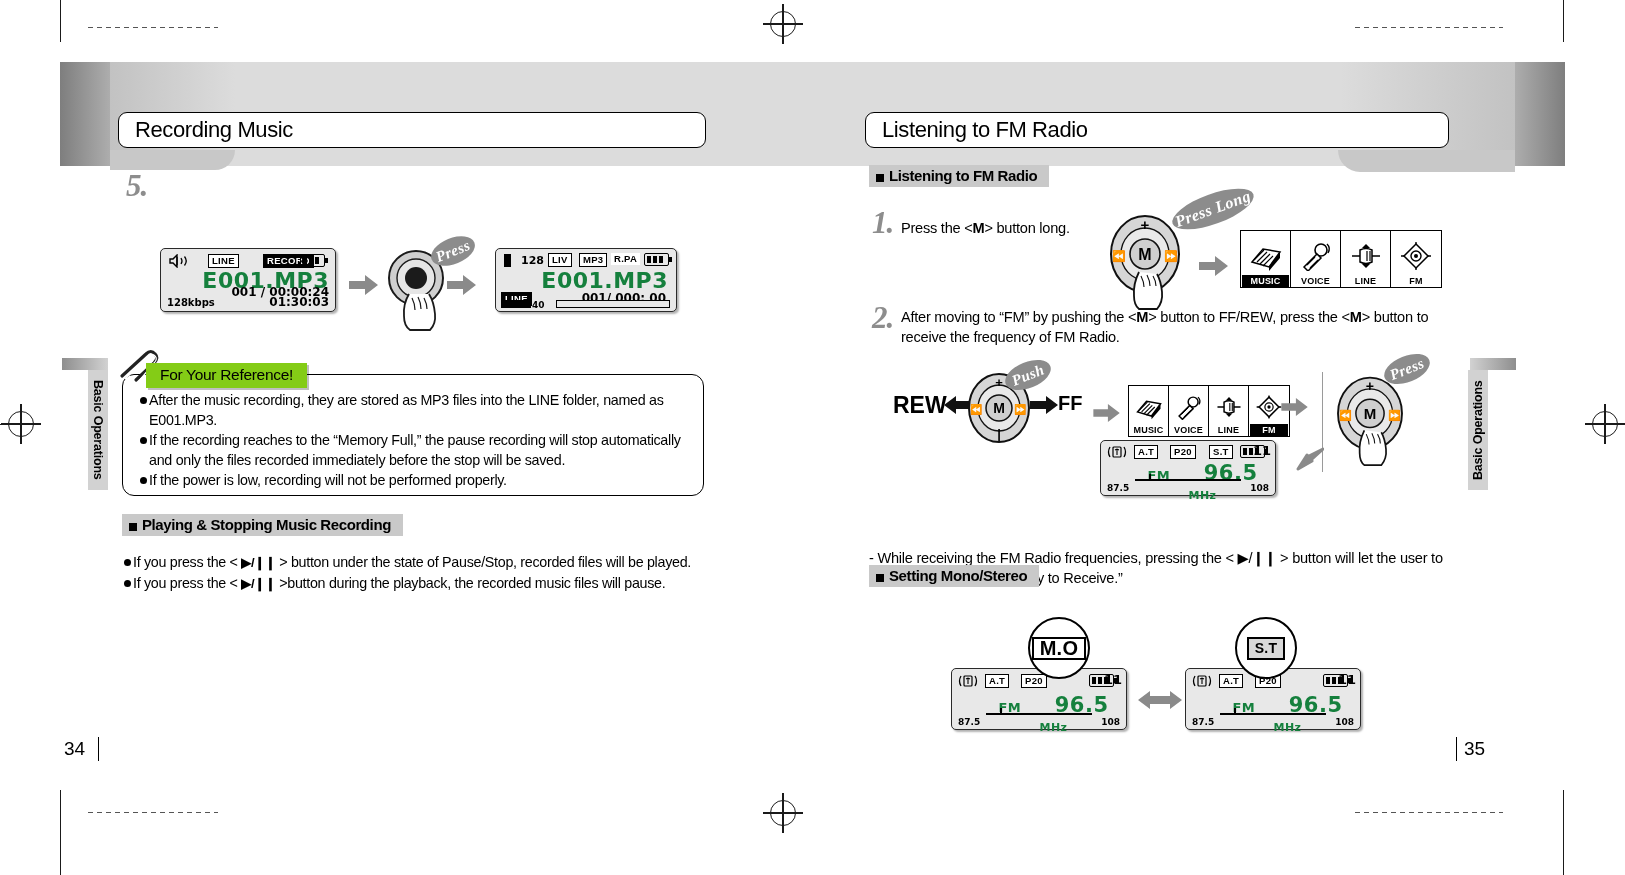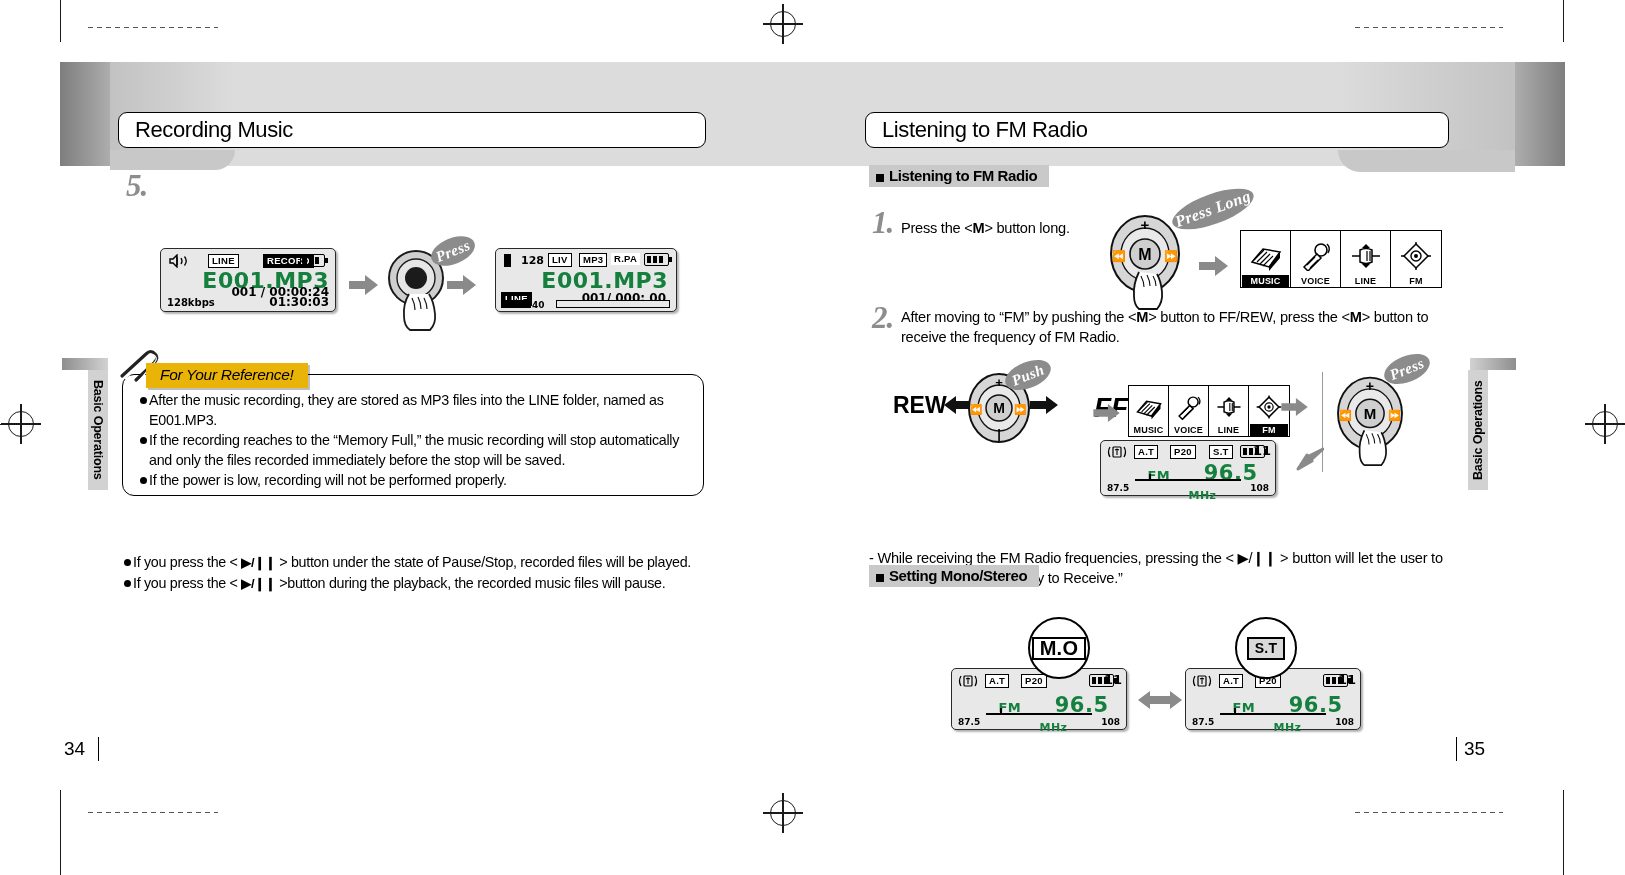--- a/index.html
+++ b/index.html
@@ -90,25 +90,24 @@
 
   
   .ref-box {
     position:absolute;
     border:1.4px solid #000;
     border-radius: 12px;
     background:#fff;
   }
   .ref-tab {
     position:absolute;
-    background:#eab308;
+    background:#84cc16;
     font-size:15.5px; letter-spacing:-0.3px;
     padding:3px 14px 4px 14px;
     box-shadow: 2px 2px 0 rgba(0,0,0,0.25);
-    font-style: italic;
   }
   .clip {
     position:absolute; width:44px; height:34px;
   }
 
   
   .lcd {
     position:absolute;
     background:#e8e8e8;
     border:1.8px solid #2a2a2a;
@@ -311,28 +310,32 @@
     </svg>
   </div>
   <div class="ref-tab" style="left:146px;top:363px;">For Your Reference!</div>
   <div class="bullet-list" style="left:140px;top:391px;width:552px;">
     <div class="bullet-row">
         <span class="dot"></span>
         <span>After the music recording, they are stored as MP3 files into the LINE folder, named as E001.MP3.</span>
       </div>
     <div class="bullet-row">
         <span class="dot"></span>
-        <span>If the recording reaches to the “Memory Full,” the music recording will stop automatically and only the files recorded immediately before the stop will be saved.</span>
+        <span>If the recording reaches to the “Memory Full,” the pause recording will stop automatically and only the files recorded immediately before the stop will be saved.</span>
       </div>
     <div class="bullet-row">
         <span class="dot"></span>
         <span>If the power is low, recording will not be performed properly.</span>
       </div>
   </div>
 
+  <div class="sub-head" style="left:122px;top:514px;">
+    <span class="sq"></span>
+    <span>Playing &amp; Stopping Music Recording</span>
+  </div>
 
   <div class="bullet-list" style="left:124px;top:553px;width:572px;">
     <div class="bullet-row">
       <span class="dot"></span>
       <span><span>If you press the &lt; </span><b style="font-size:13px;">▶/❙❙</b><span> &gt; button under the state of Pause/Stop, recorded files will be played.</span></span>
     </div>
     <div class="bullet-row">
       <span class="dot"></span>
       <span><span>If you press the &lt; </span><b style="font-size:13px;">▶/❙❙</b><span> &gt;button during the playback, the recorded music files will pause.</span></span>
     </div>
@@ -447,21 +450,21 @@
       <text x="36" y="66" font-family="Liberation Sans, sans-serif" font-size="13" font-weight="bold" text-anchor="middle" fill="#000">|</text>
       <text x="14" y="41" font-family="DejaVu Sans, sans-serif" font-size="10" text-anchor="middle" fill="#000">⏪</text>
       <text x="58" y="41" font-family="DejaVu Sans, sans-serif" font-size="10" text-anchor="middle" fill="#000">⏩</text>
     </svg>
   </div>
   <div style="position:absolute;left:1030px;top:396px;">
     <svg width="28" height="18" viewBox="0 0 28 18">
         <path d="M0 5 H16 V0 L28 9 l-12 9 V13 H0 z" fill="#111"></path>
       </svg>
   </div>
-  <div style="position:absolute;left:1094px;top:392px;font-size:28px;font-weight:bold;font-style:italic;">FF</div>
+  <div style="position:absolute;left:1058px;top:392px;font-size:20px;font-weight:bold;">FF</div>
   <div class="press-bubble" style="left:1004px;top:362px;width:48px;height:26px;font-size:15px;transform:rotate(-22deg);">Push</div>
 
   <div class="fat-arrow" style="left:1093px;top:398px;">
     <svg width="28" height="20" viewBox="0 0 30 22">
         <path d="M0 7 h16 V1 l13 10 -13 10 V15 H0 z" fill="#8a8a8a"></path>
       </svg>
   </div>
 
   <div class="mode-strip" style="left:1128px;top:385px;height:52px;">
     <div class="mode-cell" style="width:40px;height:50px;">

